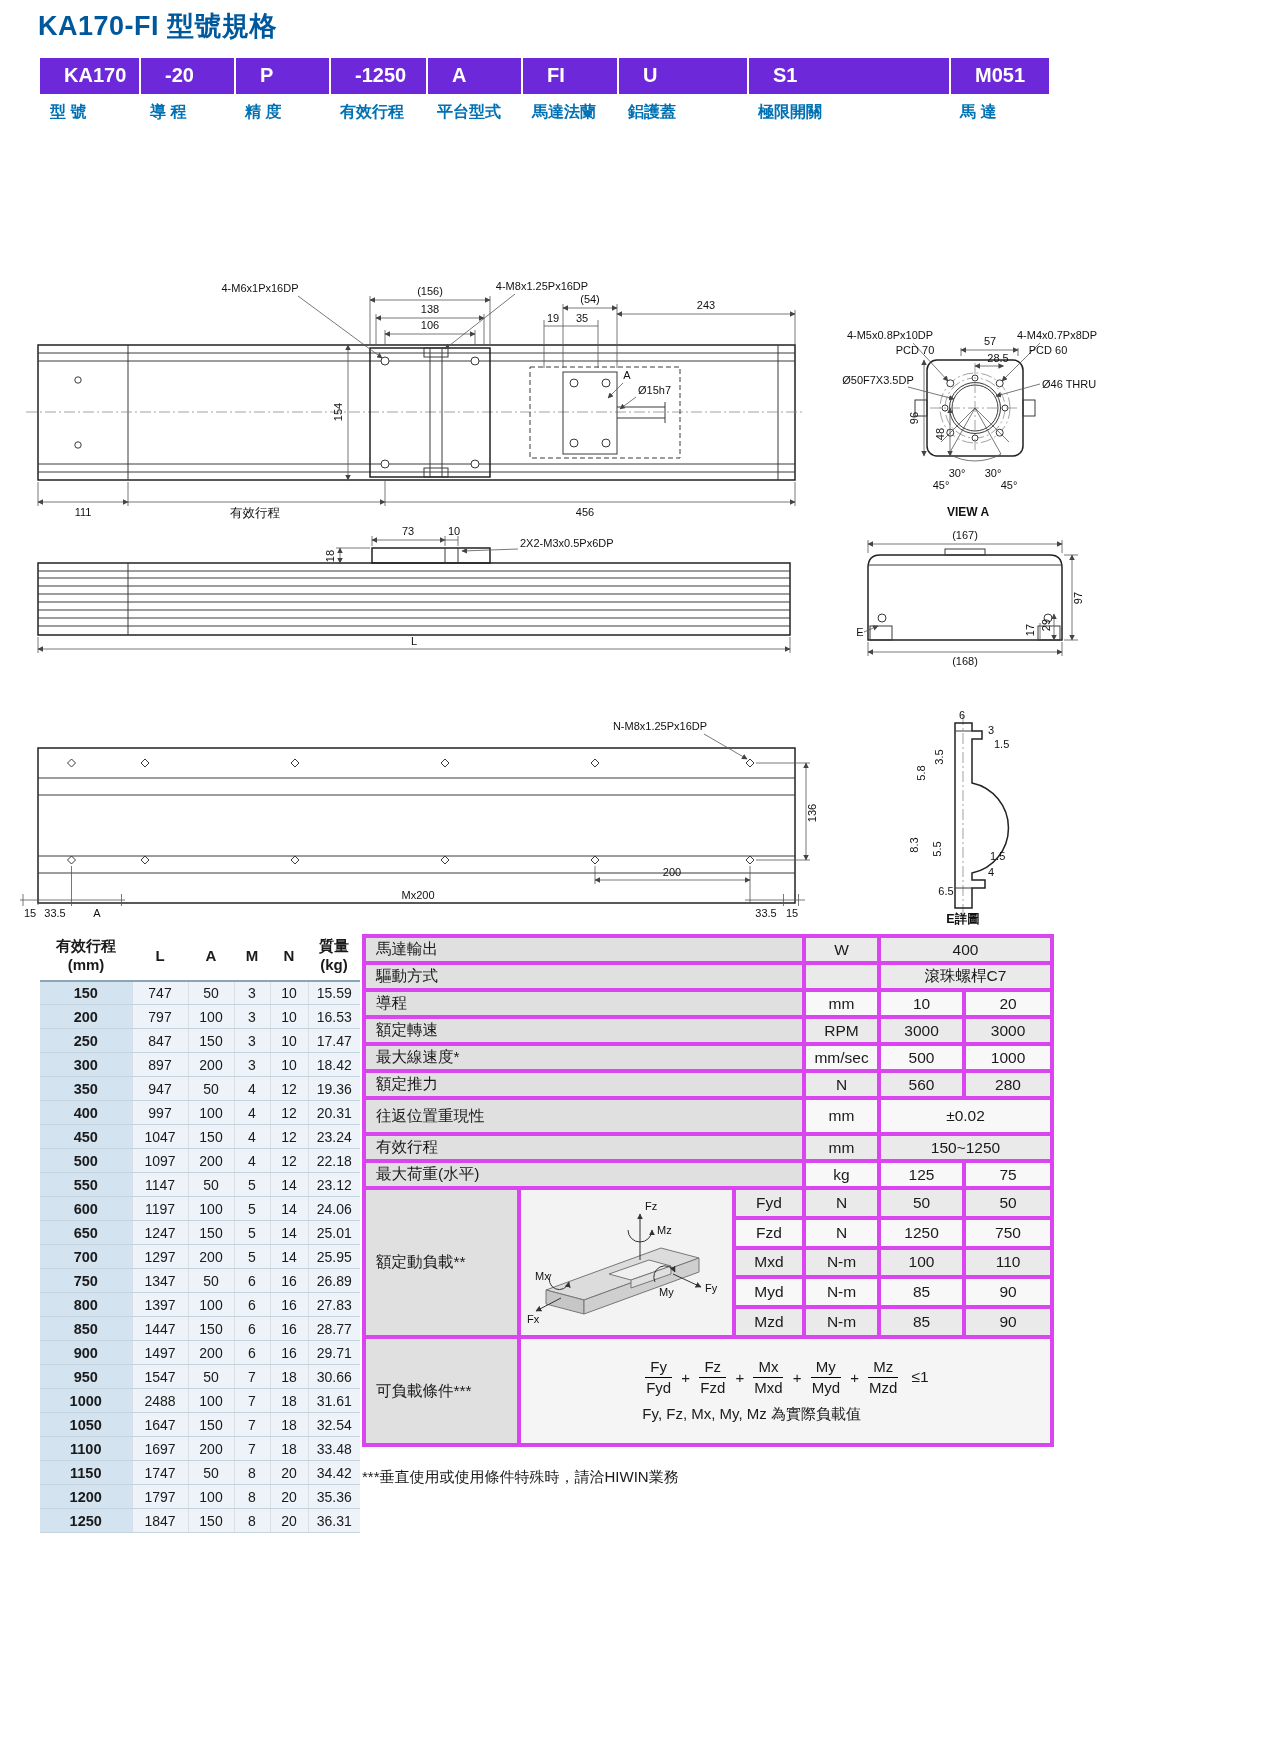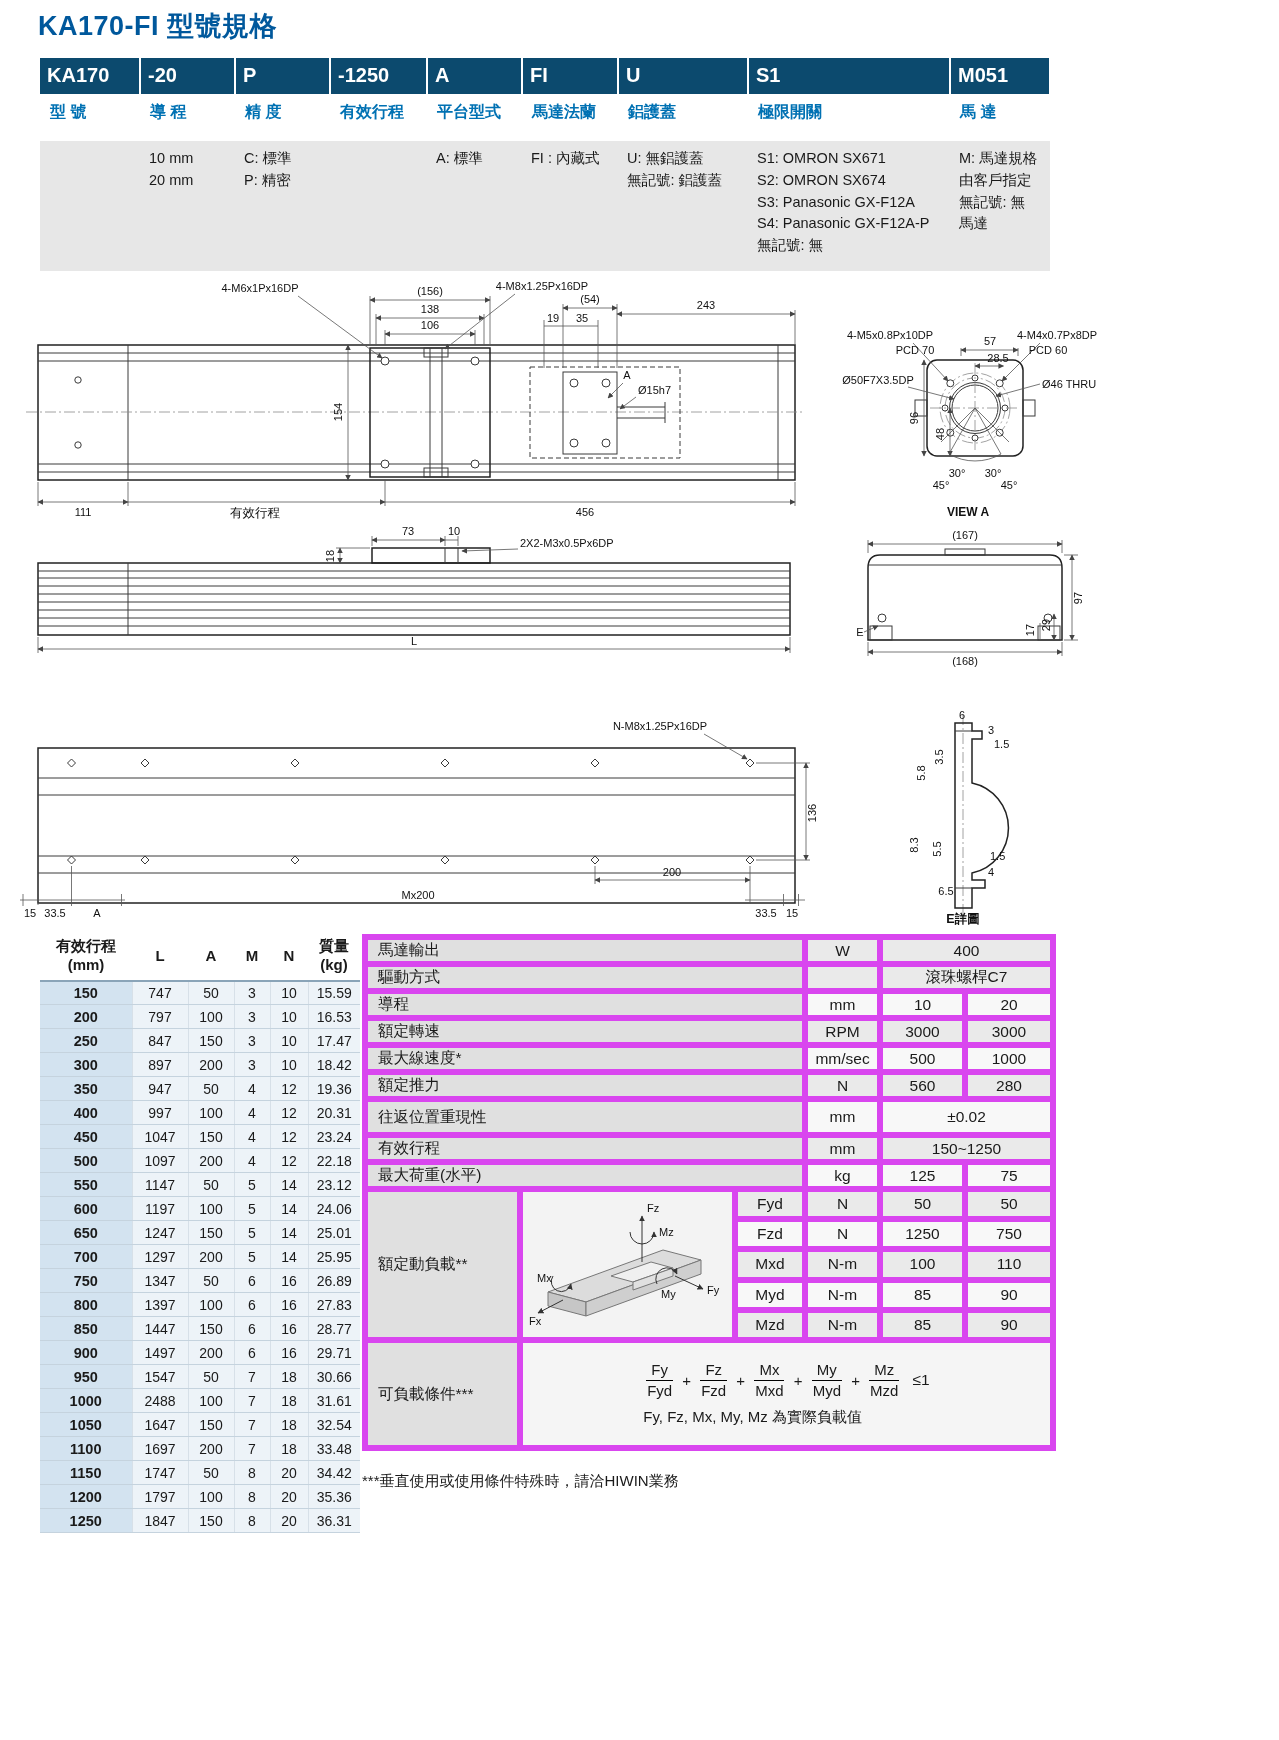--- a/index.html
+++ b/index.html
@@ -14,22 +14,22 @@
     position:absolute; left:38px; top:8px;
     font-size:27px; font-weight:bold; color:#00589c; letter-spacing:0.5px;
   }
   
   .model-table {
     position:absolute; left:40px; top:58px; width:1010px;
     border-collapse:collapse; table-layout:fixed;
   }
   .model-table td, .model-table th { vertical-align:top; }
   .model-table .code-row th {
-    background:#0c4a6e; color:#fff; font-size:20px; font-weight:bold;
-    text-align:left; padding:6px 7px 7px; border-right:2px solid #fff;
+    background:#6d28d9; color:#fff; font-size:20px; font-weight:bold;
+    text-align:left; padding:6px 24px 7px; border-right:2px solid #fff;
   }
   .model-table .label-row td {
     color:#0071b3; font-size:16px; font-weight:bold;
     padding:8px 10px 18px; white-space:nowrap;
   }
   .model-table .opt-row td {
     background:#e7e7e7; font-size:14.5px; line-height:1.5;
     padding:7px 9px 9px; white-space:pre-line; height:130px;
   }
   
@@ -57,21 +57,21 @@
   .dim-table tbody td {
     height:24px; font-size:14px; background:#edf3f8;
     border-bottom:1px solid #c5d3de; border-left:1px solid #d7e0e8;
   }
   .dim-table tbody td:first-child { border-left:none; }
   .dim-table tbody td.c0 { font-weight:bold; background:#d3e3f0; font-size:14.5px; }
   
   .spec-area { position:absolute; left:362px; top:934px; width:688px; }
   .spec-table { width:688px; border-collapse:collapse; table-layout:fixed; }
   .spec-table td {
-    border:6px solid #d946ef; font-size:15.5px; text-align:center; vertical-align:middle;
+    border:4px solid #d946ef; font-size:15.5px; text-align:center; vertical-align:middle;
   }
   .spec-table td.lab {
     text-align:left; padding-left:10px; background:#e0e0e0; font-size:15.5px;
   }
   .spec-table tr.rg td.v { background:#eaeaea; }
   .spec-table tr.rw td.v { background:#f8f8f8; }
   .spec-table td.diagram { background:#f3f3f3; padding:0; }
   .spec-table td.cond { background:#f5f5f5; text-align:left; padding:8px 0; }
   .cond-inner { width:fit-content; margin:0 auto; }
   .formula { white-space:nowrap; }
@@ -116,41 +116,20 @@
   <tr class="label-row">
     <td>型 號</td>
     <td>導 程</td>
     <td>精 度</td>
     <td>有效行程</td>
     <td>平台型式</td>
     <td>馬達法蘭</td>
     <td>鋁護蓋</td>
     <td>極限開關</td>
     <td>馬 達</td>
-  </tr>
-  <tr class="opt-row">
-    <td></td>
-    <td>10 mm
-20 mm</td>
-    <td>C: 標準
-P: 精密</td>
-    <td></td>
-    <td>A: 標準</td>
-    <td>FI : 內藏式</td>
-    <td>U: 無鋁護蓋
-無記號: 鋁護蓋</td>
-    <td>S1: OMRON SX671
-S2: OMRON SX674
-S3: Panasonic GX-F12A
-S4: Panasonic GX-F12A-P
-無記號: 無</td>
-    <td>M: 馬達規格
-由客戶指定
-無記號: 無
-馬達</td>
   </tr>
 </tbody>
   </table>
 
 <div class="drawings">
 <svg width="1199" height="665" viewBox="0 0 1199 665" xmlns="http://www.w3.org/2000/svg">
   <defs>
     <marker id="ar" viewBox="0 0 10 10" refX="9" refY="5" markerWidth="7" markerHeight="7" orient="auto-start-reverse">
       <path d="M0,0 L10,5 L0,10 Z" fill="#444"></path>
     </marker>

